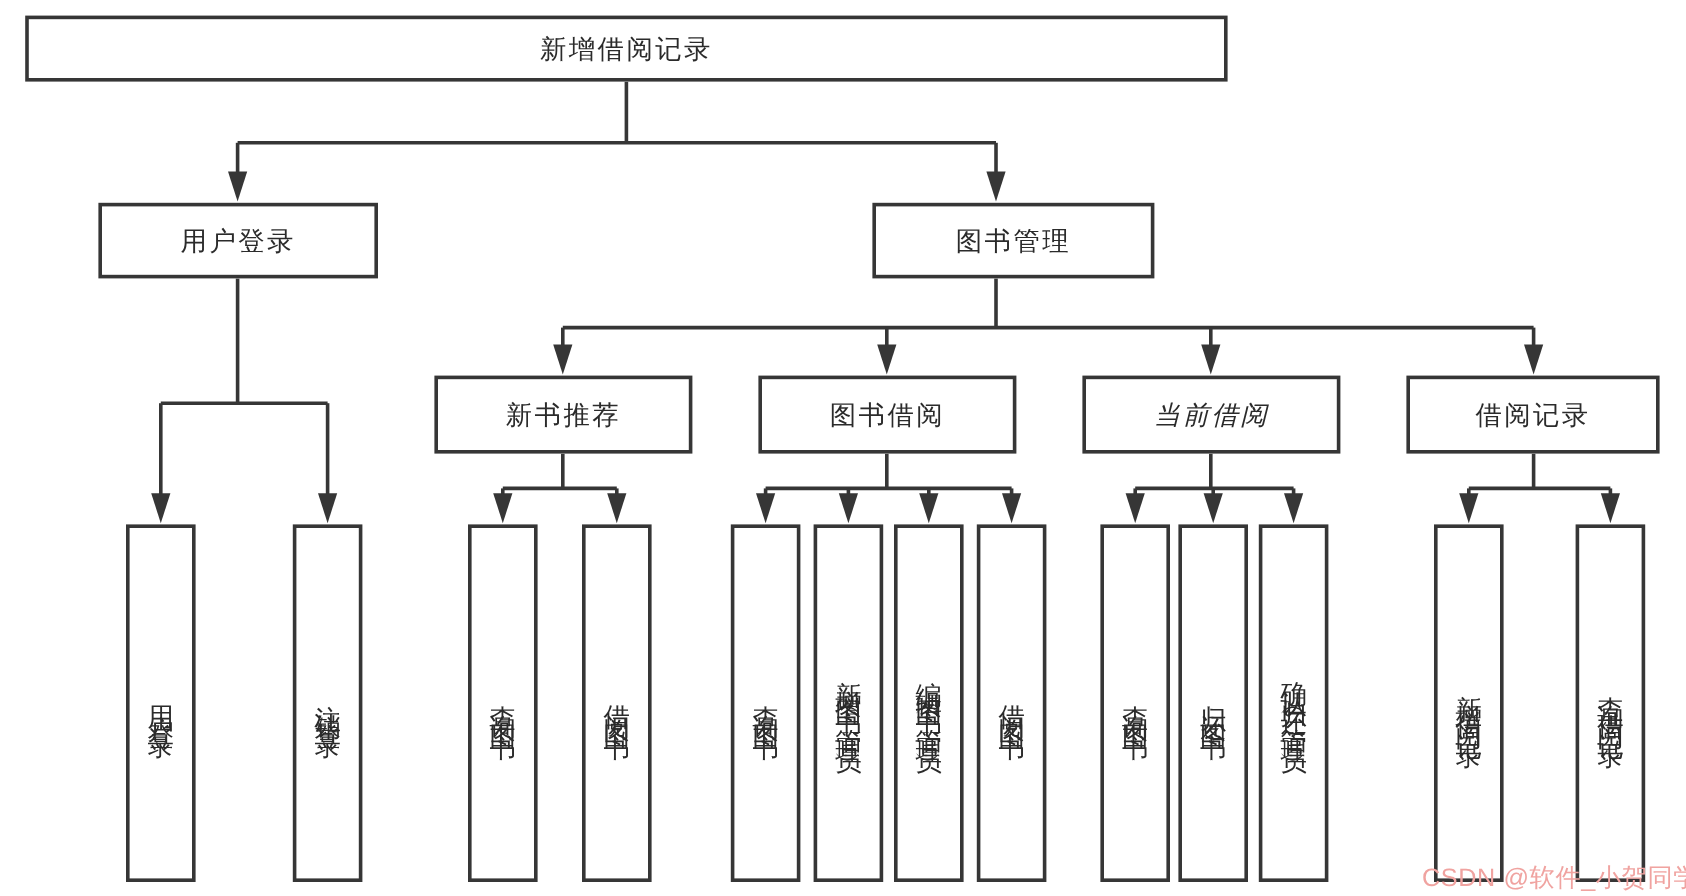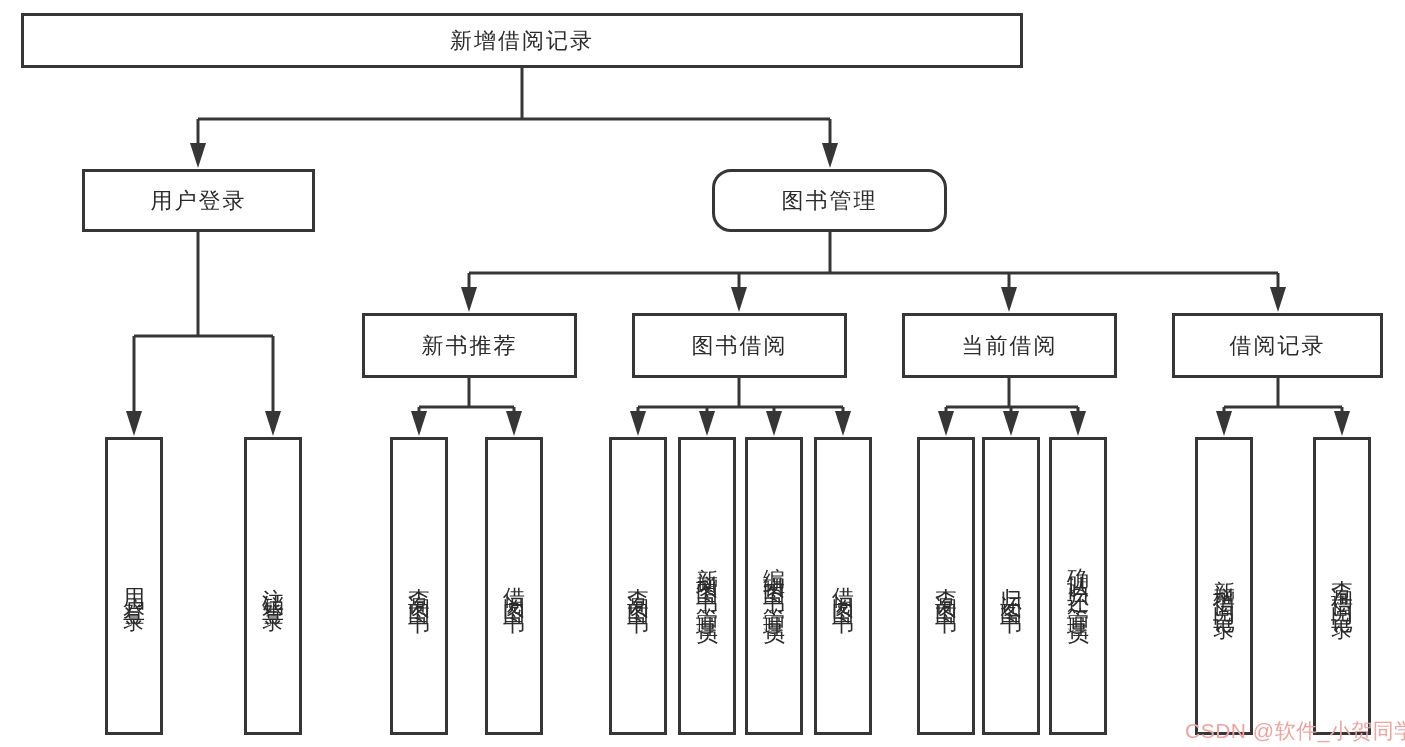--- a/index.html
+++ b/index.html
@@ -138,31 +138,31 @@
     </g>
   </svg>
 
   <div class="node h" style="left:21px; top:13px; width:1002px; height:55px;">
     <span>新增借阅记录</span>
   </div>
 
   <div class="node h" style="left:82px; top:169px; width:233px; height:63px;">
     <span>用户登录</span>
   </div>
-  <div class="node h" style="left:712px; top:169px; width:235px; height:63px;border-radius:19px;">
+  <div class="node h" style="left:727px; top:169px; width:235px; height:63px;">
     <span>图书管理</span>
   </div>
 
   <div class="node h" style="left:632px; top:313px; width:215px; height:65px;">
     <span>图书借阅</span>
   </div>
   <div class="node h" style="left:362px; top:313px; width:215px; height:65px;">
     <span>新书推荐</span>
   </div>
-  <div class="node h" style="left:902px; top:313px; width:215px; height:65px;">
+  <div class="node h" style="left:902px; top:313px; width:215px; height:65px;font-style:italic;">
     <span>当前借阅</span>
   </div>
   <div class="node h" style="left:1172px; top:313px; width:211px; height:65px;">
     <span>借阅记录</span>
   </div>
 
   <div class="node v" style="left:105px;">
     <span>用户登录</span>
   </div>
   <div class="node v" style="left:244px;">

